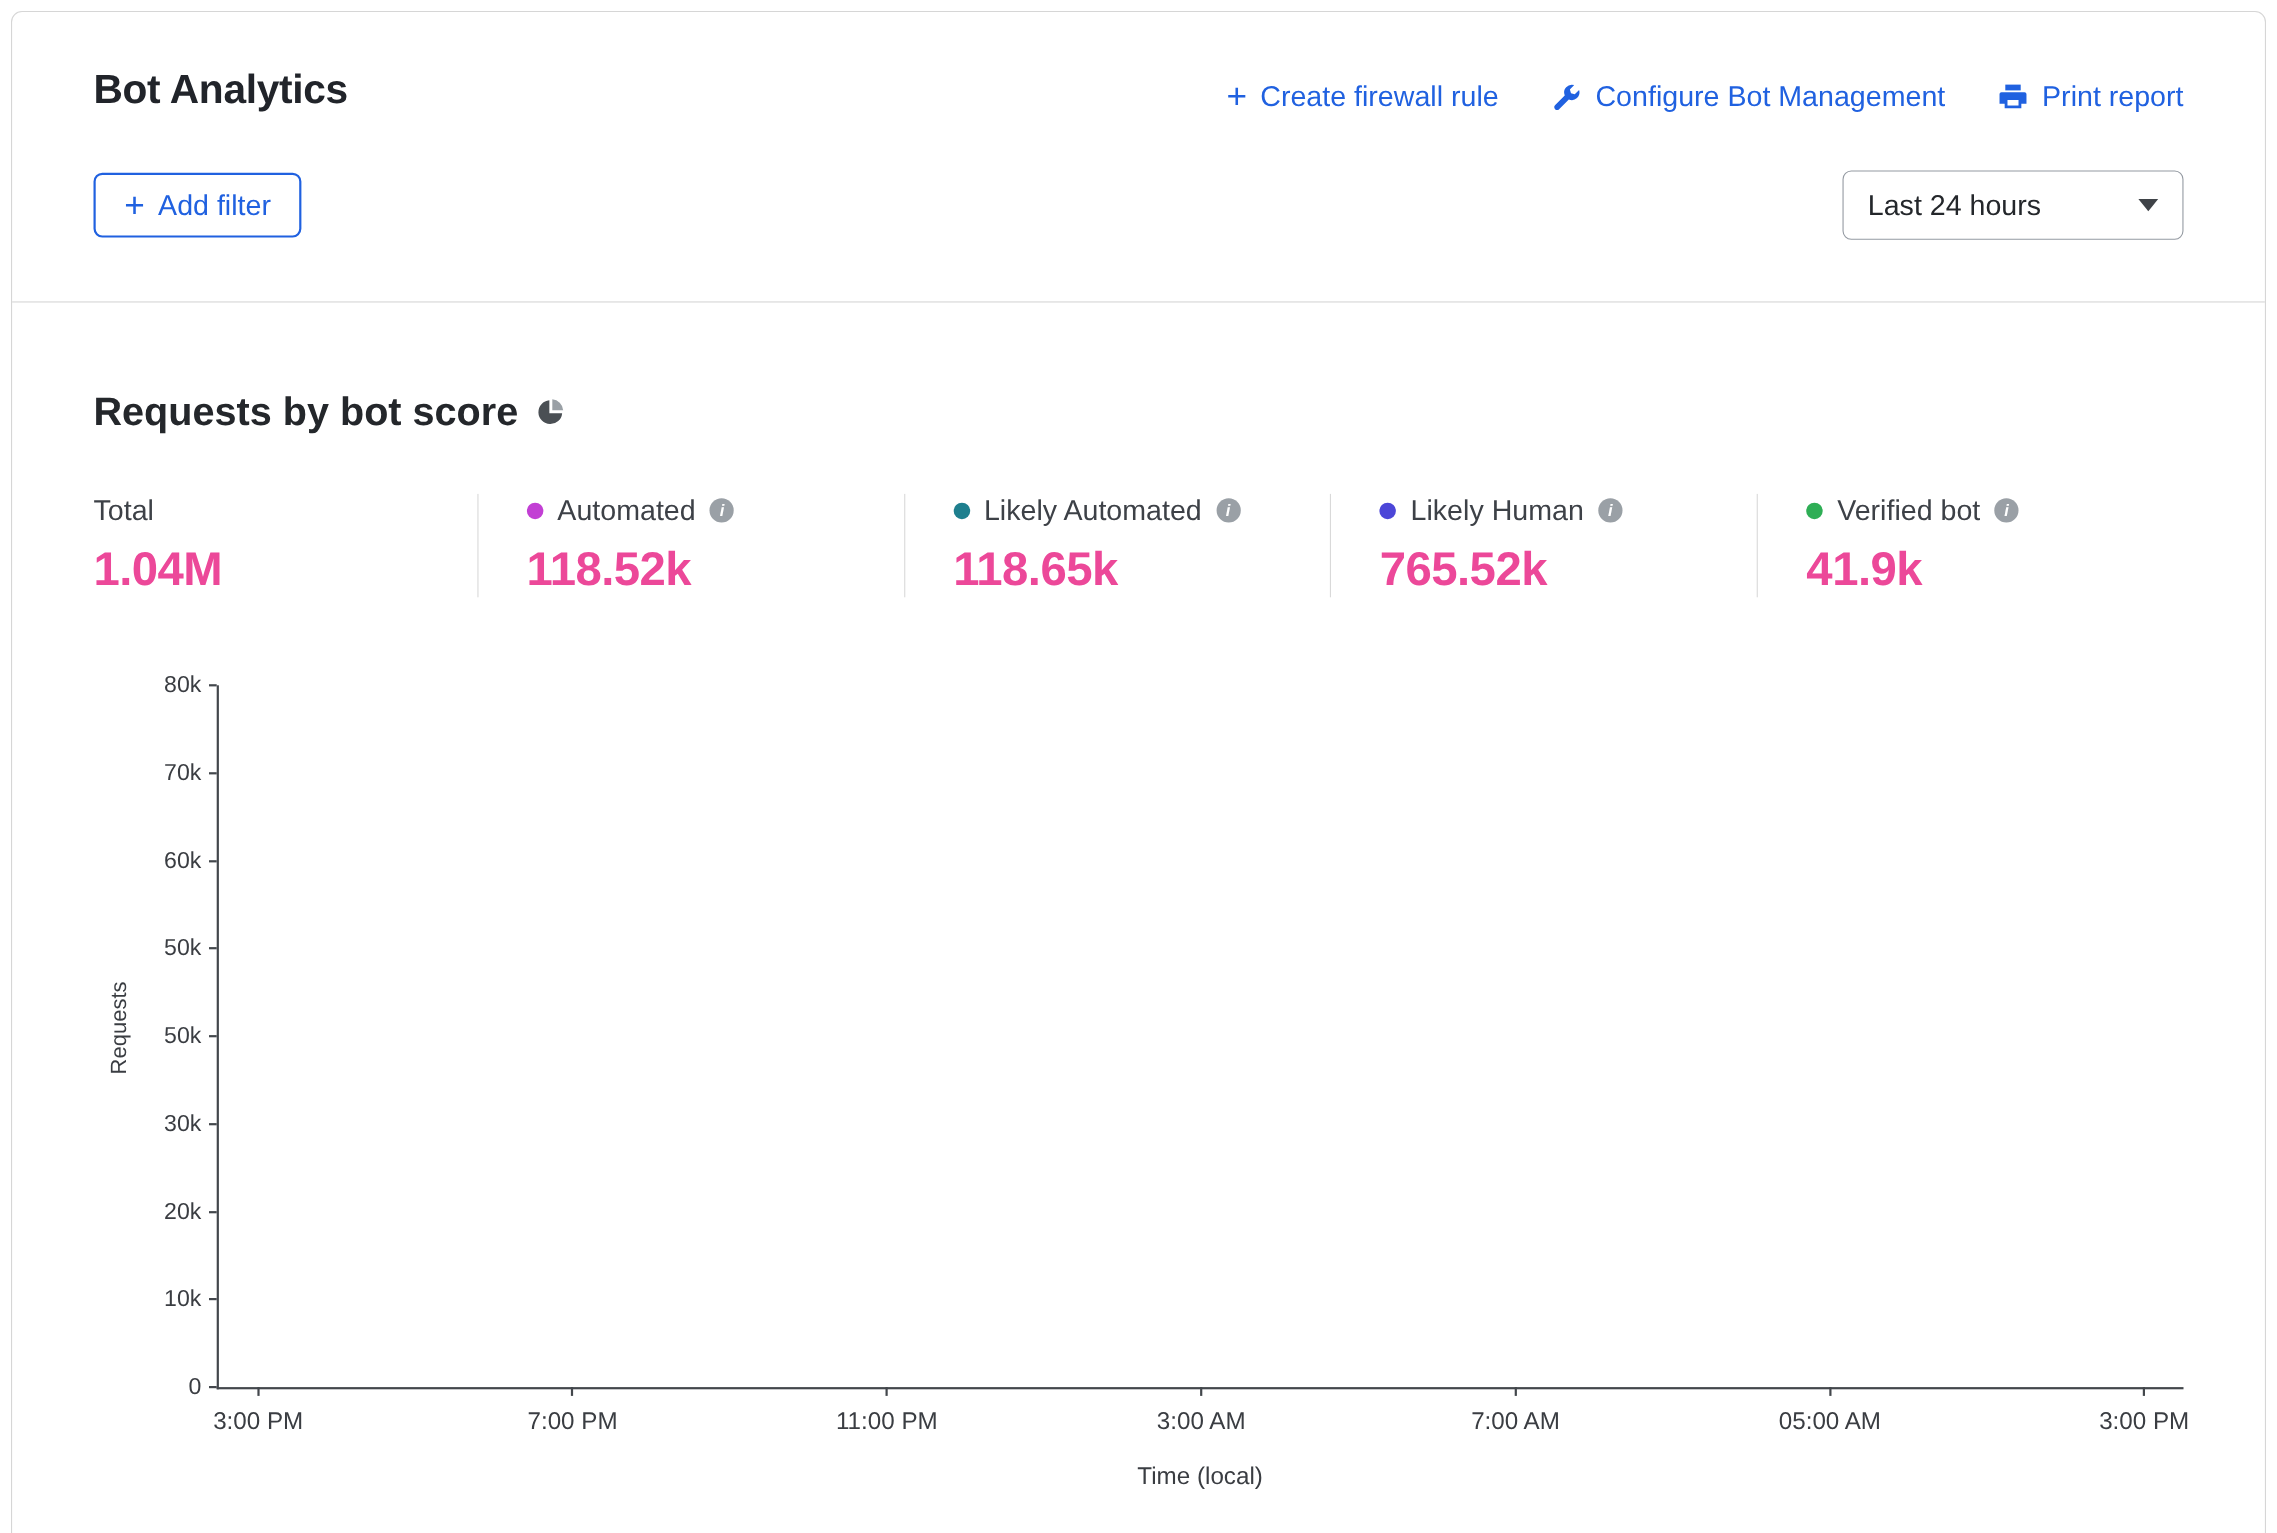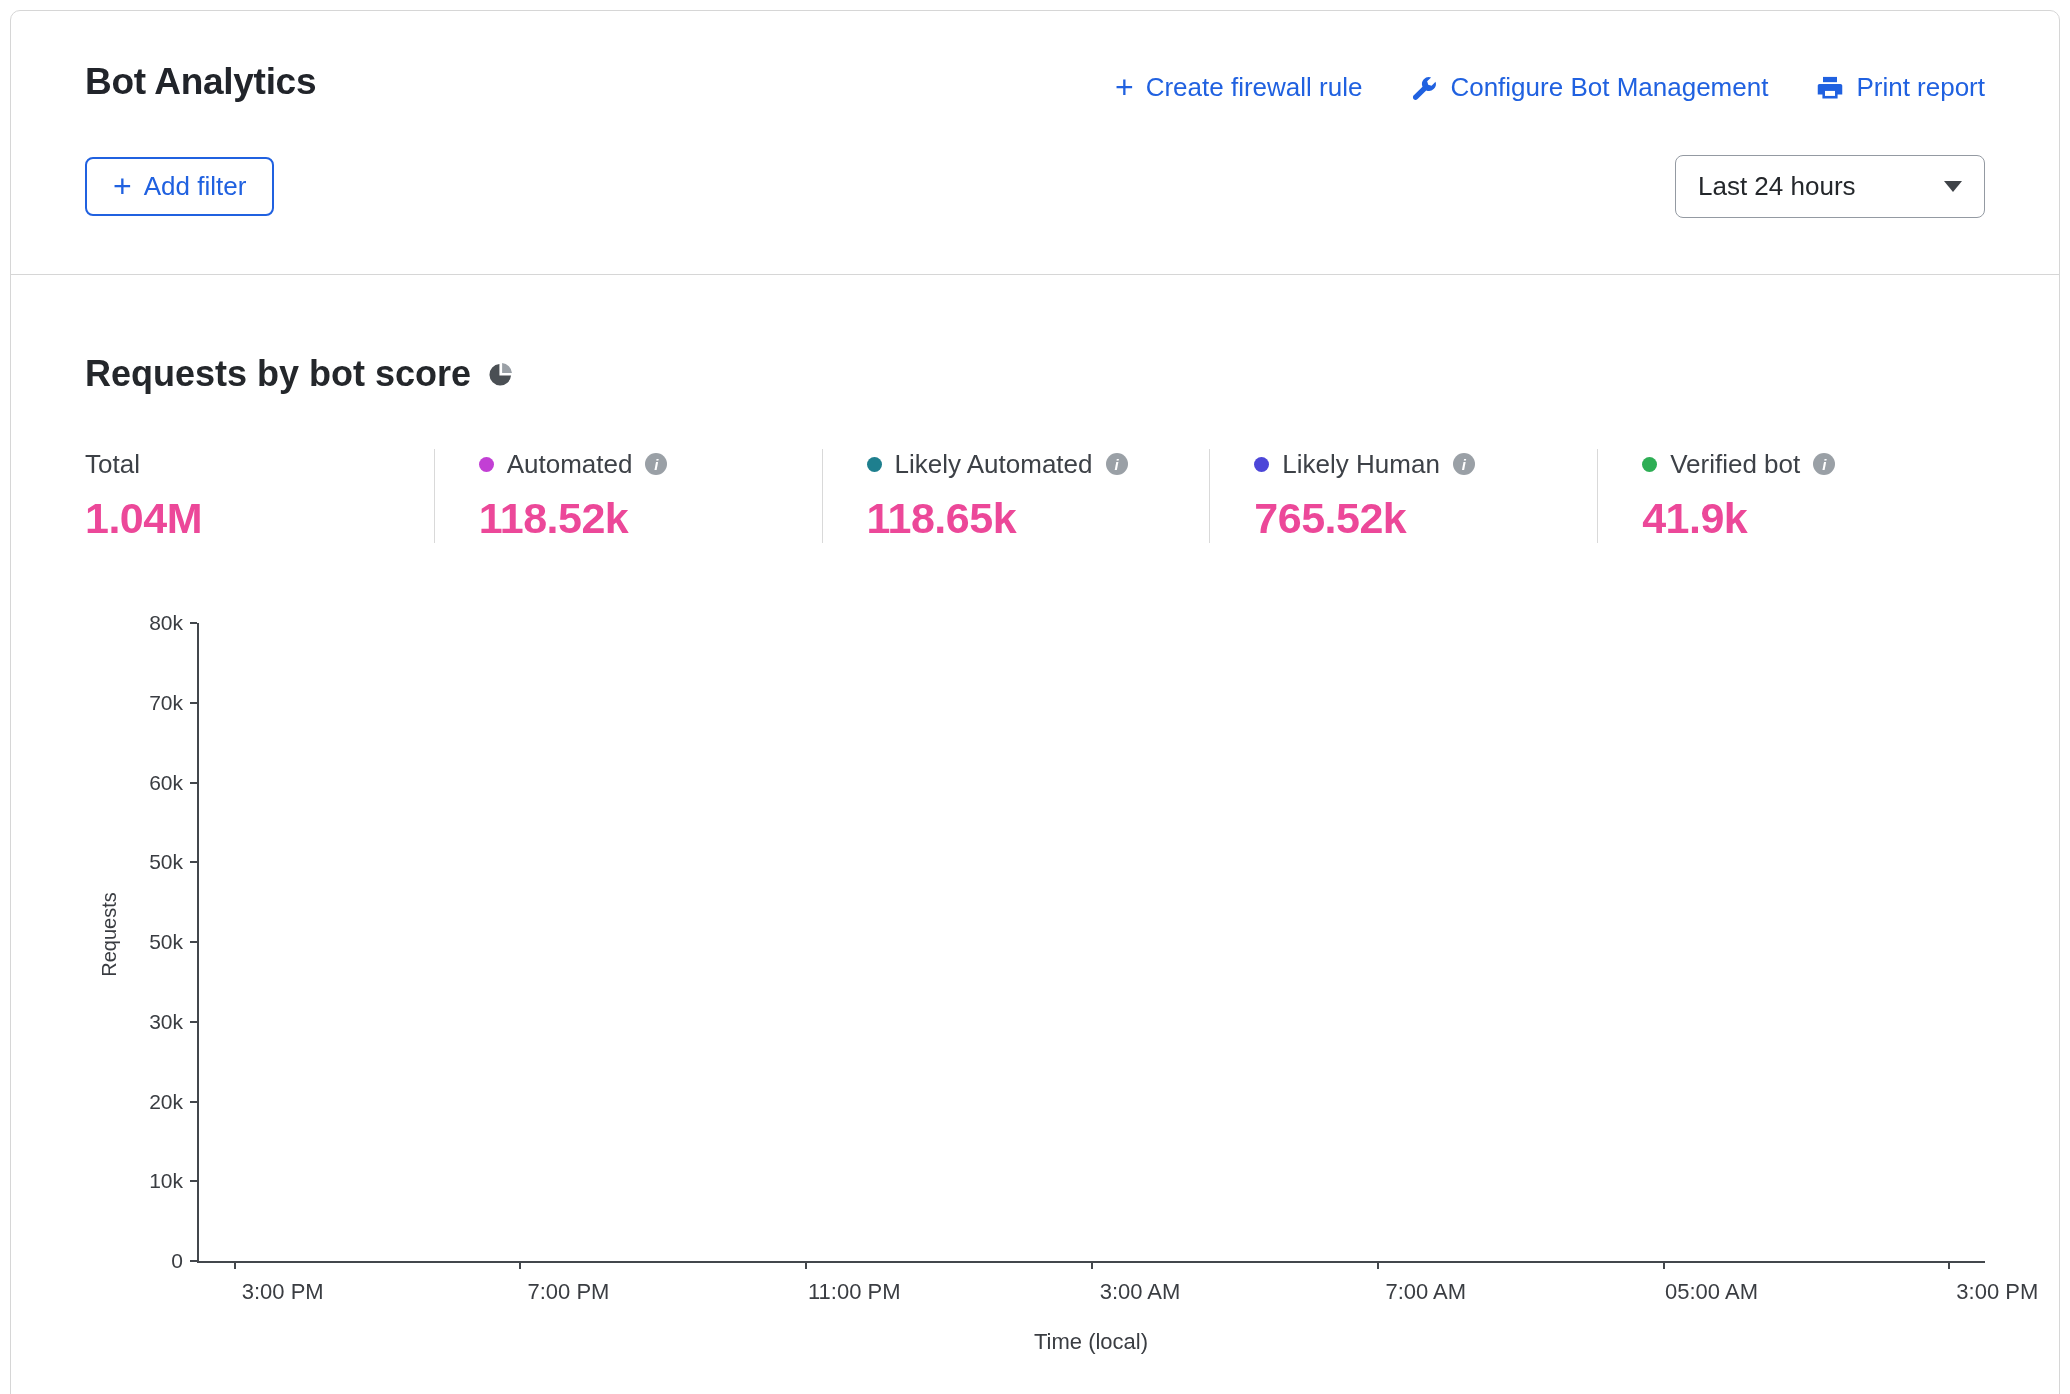--- a/index.html
+++ b/index.html
@@ -37,21 +37,21 @@
   .chart { position:relative; margin-top:80px; padding-left:112px; }
   .y-title { position:absolute; width:240px; text-align:center; left:-96px; top:300px;
     transform:rotate(-90deg); font-size:20px; color:#3a3d42; }
   .plot { position:relative; height:640px; border-left:2px solid #43474c; border-bottom:2px solid #43474c; }
   .bars { position:absolute; left:0; right:0; top:0; bottom:0; display:flex; align-items:flex-end; }
   .bar-slot { flex:1 1 0; height:100%; display:flex; align-items:flex-end; padding:0 7px; }
   .bar { width:100%; display:flex; flex-direction:column-reverse; }
   .seg { width:100%; }
   .y-tick-label { position:absolute; right:calc(100% + 16px); transform:translateY(50%); font-size:21px; color:#3a3d42; white-space:nowrap; }
   .y-tick-mark { position:absolute; left:-9px; width:7px; height:2px; background:#43474c; }
-  .x-tick-label { position:absolute; top:calc(100% + 18px); transform:translateX(-50%); font-size:22px; color:#3a3d42; white-space:nowrap;margin-left:48px; }
+  .x-tick-label { position:absolute; top:calc(100% + 18px); transform:translateX(-50%); font-size:22px; color:#3a3d42; white-space:nowrap; }
   .x-tick-mark { position:absolute; top:100%; width:2px; height:8px; background:#43474c; transform:translateX(-50%); }
   .x-title { text-align:center; margin-top:66px; font-size:22px; color:#3a3d42; }
 </style>
 </head>
 <body>
 
 <div class="card">
 
   <div class="card-header">
     <div class="header-row">

